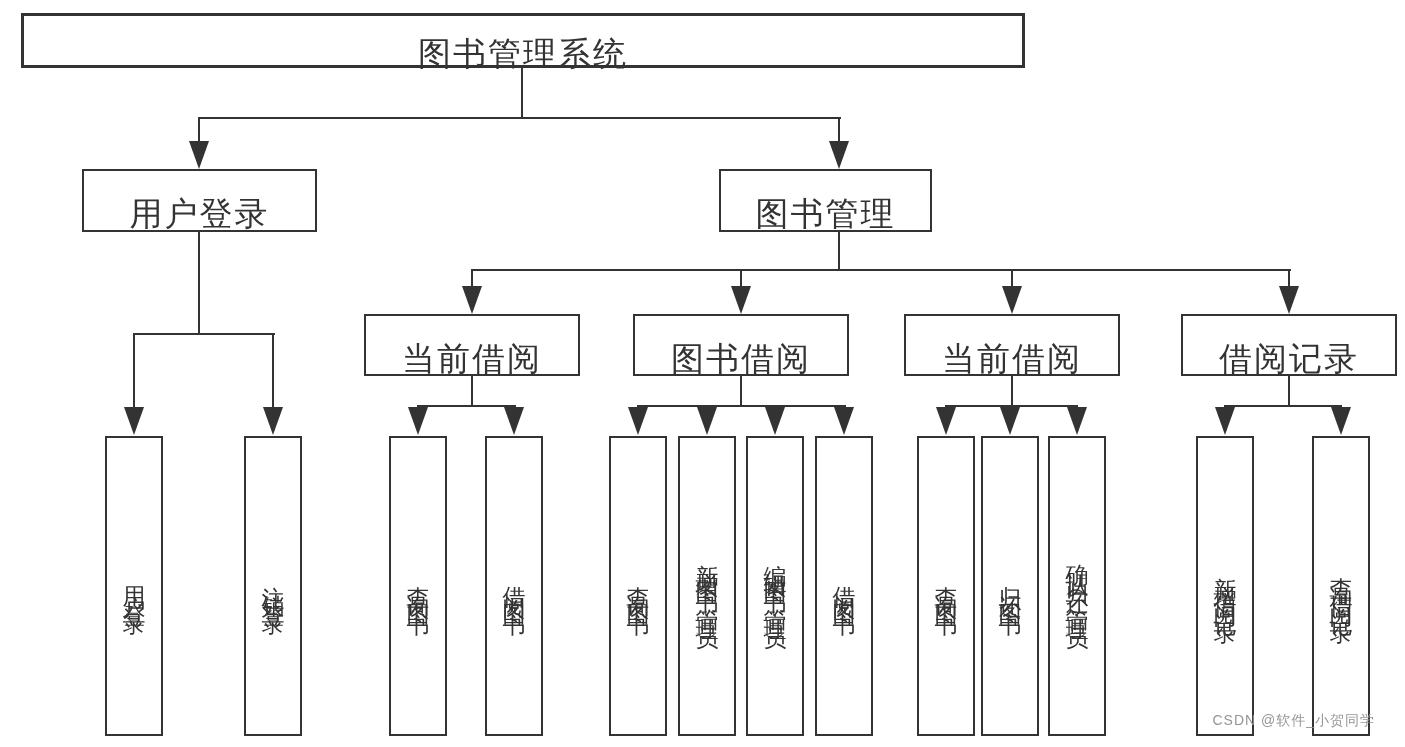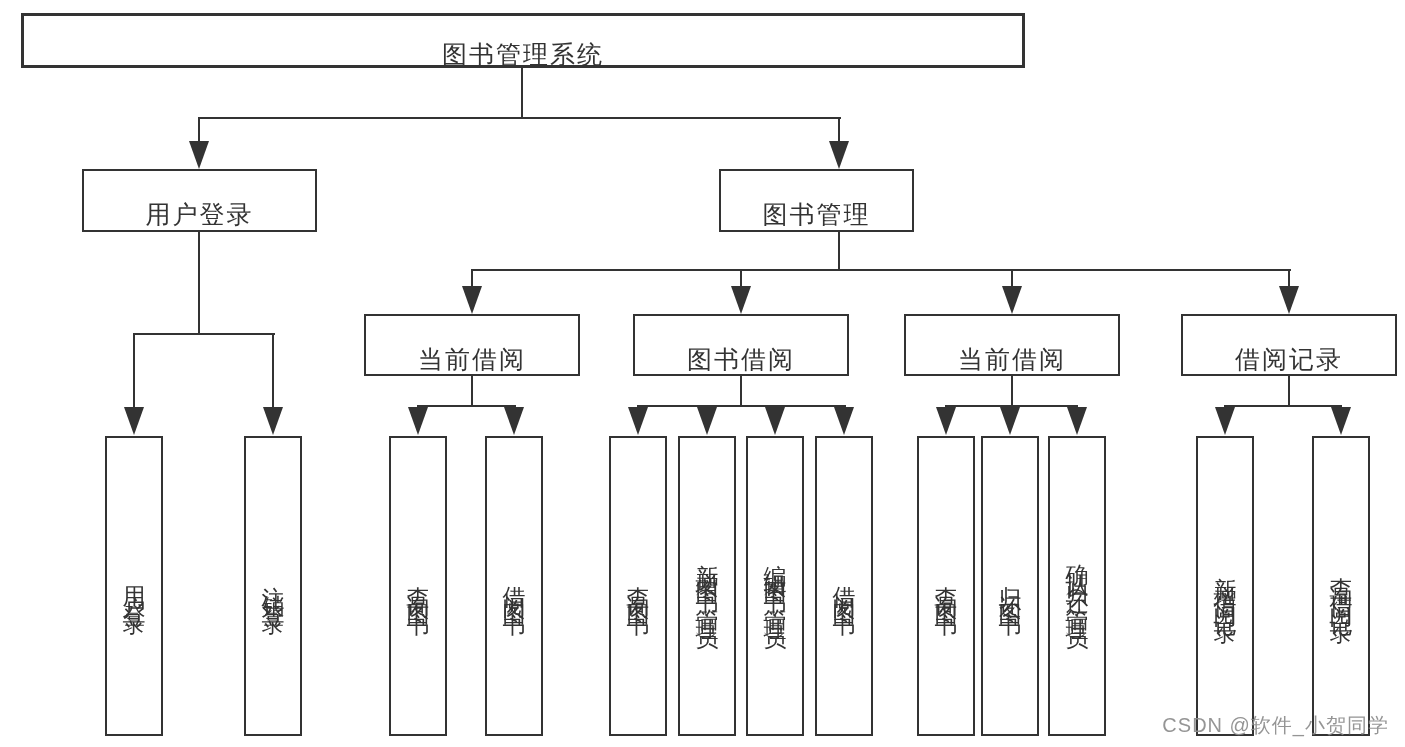--- a/index.html
+++ b/index.html
@@ -15,21 +15,21 @@
     position: absolute;
     box-sizing: border-box;
     border: 2px solid #333333;
     background: #ffffff;
     display: flex;
     align-items: center;
     justify-content: center;
     color: #333333;
   }
   .box.thick { border-width: 3px; }
-  .hlabel { font-size: 25px; letter-spacing: 2px; white-space: nowrap; margin-top: 28px; }
+  .hlabel { font-size: 33px; letter-spacing: 2px; white-space: nowrap; margin-top: 28px; }
   .leaf { top: 436px; height: 300px; width: 58px; }
   .vlabel {
     writing-mode: vertical-rl;
     text-orientation: mixed;
     font-size: 23px;
     letter-spacing: 9px;
     line-height: 1;
     white-space: nowrap;
   }
   .module { top: 314px; height: 62px; width: 216px; }
@@ -38,42 +38,42 @@
   .ar {
     position: absolute;
     width: 0; height: 0;
     border-left: 10px solid transparent;
     border-right: 10px solid transparent;
     border-top: 28px solid #333333;
   }
   .wm {
     position: absolute;
     top: 712px;
-    right: 16px;
-    font-size: 20px;
+    right: 30px;
+    font-size: 14px;
     color: rgba(140,140,140,0.92);
     letter-spacing: 1px;
     white-space: nowrap;
     z-index: 5;
   }
 </style>
 </head>
 <body>
 
 <div class="canvas">
 
   <div class="box thick" style="left:21px;top:13px;width:1004px;height:55px">
     <span class="hlabel">图书管理系统</span>
   </div>
 
   <div class="box l2" style="left:82px;width:235px">
     <span class="hlabel">用户登录</span>
   </div>
 
-  <div class="box l2" style="left:719px;width:195px">
+  <div class="box l2" style="left:719px;width:213px">
     <span class="hlabel">图书管理</span>
   </div>
 
   <div class="box module" style="left:364px">
     <span class="hlabel">当前借阅</span>
   </div>
   <div class="box module" style="left:633px">
     <span class="hlabel">图书借阅</span>
   </div>
   <div class="box module" style="left:904px">

